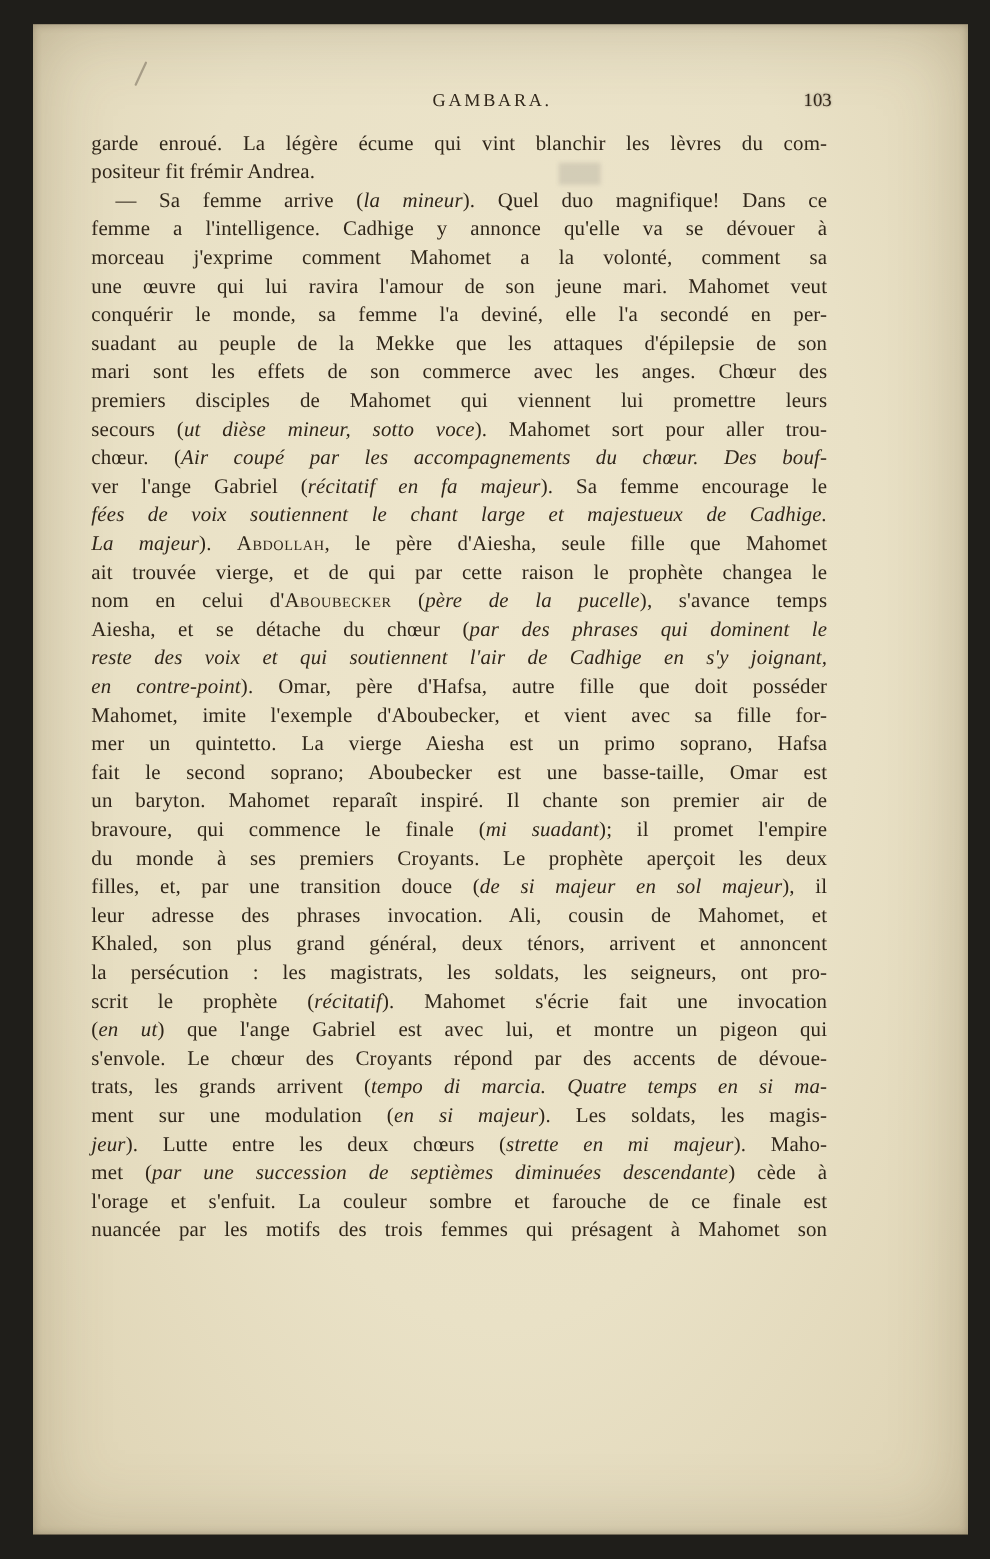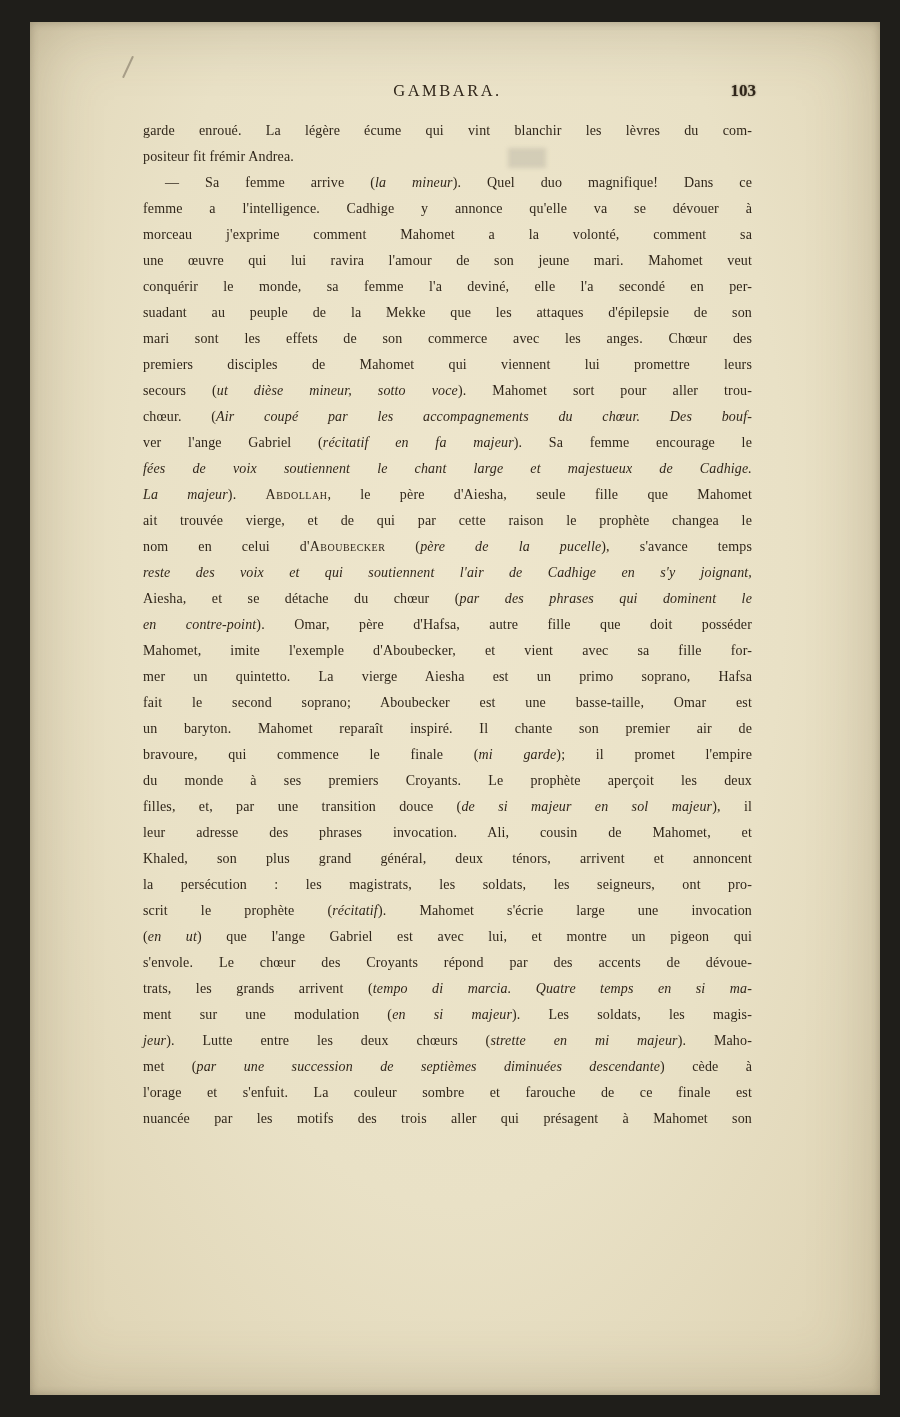--- a/index.html
+++ b/index.html
@@ -46,27 +46,27 @@
   }
   .running-title {
     font-size: 16.5px;
     letter-spacing: 2.5px;
     color: var(--ink);
   }
   .page-number {
     position: absolute;
     right: -4px; top: 0;
     font-size: 17px;
-    font-weight: bold;
+    font-weight: normal;
     text-shadow: 0 0 2px rgba(45, 33, 20, 0.5);
     text-align: center;
   }
   .text-block {
-    margin: 0 128px 0 113px;
-    font-size: 14px;
+    margin: 0 128px 0 53px;
+    font-size: 19px;
     line-height: 26px;
     letter-spacing: 0.15px;
   }
   .line {
     text-align: justify;
     text-align-last: justify;
   }
   .line.nojust {
     text-align: left;
     text-align-last: left;
@@ -98,36 +98,36 @@
       <div class="line"><span class="n">suadant au peuple de la Mekke que les attaques d'épilepsie de son</span></div>
       <div class="line"><span class="n">mari sont les effets de son commerce avec les anges. Chœur des</span></div>
       <div class="line"><span class="n">premiers disciples de Mahomet qui viennent lui promettre leurs</span></div>
       <div class="line"><span class="n">secours (</span><span class="i">ut dièse mineur, sotto voce</span><span class="n">). Mahomet sort pour aller trou-</span></div>
       <div class="line"><span class="n">chœur. (</span><span class="i">Air coupé par les accompagnements du chœur. Des bouf-</span></div>
       <div class="line"><span class="n">ver l'ange Gabriel (</span><span class="i">récitatif en fa majeur</span><span class="n">). Sa femme encourage le</span></div>
       <div class="line"><span class="i">fées de voix soutiennent le chant large et majestueux de Cadhige.</span></div>
       <div class="line"><span class="i">La majeur</span><span class="n">). </span><span class="sc">Abdollah</span><span class="n">, le père d'Aiesha, seule fille que Mahomet</span></div>
       <div class="line"><span class="n">ait trouvée vierge, et de qui par cette raison le prophète changea le</span></div>
       <div class="line"><span class="n">nom en celui d'</span><span class="sc">Aboubecker</span><span class="n"> (</span><span class="i">père de la pucelle</span><span class="n">), s'avance temps</span></div>
+      <div class="line"><span class="n">Aiesha, et se détache du chœur (</span><span class="i">par des phrases qui dominent le</span></div>
       <div class="line"><span class="i">reste des voix et qui soutiennent l'air de Cadhige en s'y joignant,</span></div>
-      <div class="line"><span class="n">Aiesha, et se détache du chœur (</span><span class="i">par des phrases qui dominent le</span></div>
       <div class="line"><span class="i">en contre-point</span><span class="n">). Omar, père d'Hafsa, autre fille que doit posséder</span></div>
       <div class="line"><span class="n">Mahomet, imite l'exemple d'Aboubecker, et vient avec sa fille for-</span></div>
       <div class="line"><span class="n">mer un quintetto. La vierge Aiesha est un primo soprano, Hafsa</span></div>
       <div class="line"><span class="n">fait le second soprano; Aboubecker est une basse-taille, Omar est</span></div>
       <div class="line"><span class="n">un baryton. Mahomet reparaît inspiré. Il chante son premier air de</span></div>
-      <div class="line"><span class="n">bravoure, qui commence le finale (</span><span class="i">mi garde</span><span class="n">); il promet l'empire</span></div>
+      <div class="line"><span class="n">bravoure, qui commence le finale (</span><span class="i">mi suadant</span><span class="n">); il promet l'empire</span></div>
       <div class="line"><span class="n">du monde à ses premiers Croyants. Le prophète aperçoit les deux</span></div>
       <div class="line"><span class="n">filles, et, par une transition douce (</span><span class="i">de si majeur en sol majeur</span><span class="n">), il</span></div>
       <div class="line"><span class="n">leur adresse des phrases invocation. Ali, cousin de Mahomet, et</span></div>
       <div class="line"><span class="n">Khaled, son plus grand général, deux ténors, arrivent et annoncent</span></div>
       <div class="line"><span class="n">la persécution : les magistrats, les soldats, les seigneurs, ont pro-</span></div>
-      <div class="line"><span class="n">scrit le prophète (</span><span class="i">récitatif</span><span class="n">). Mahomet s'écrie large une invocation</span></div>
+      <div class="line"><span class="n">scrit le prophète (</span><span class="i">récitatif</span><span class="n">). Mahomet s'écrie fait une invocation</span></div>
       <div class="line"><span class="n">(</span><span class="i">en ut</span><span class="n">) que l'ange Gabriel est avec lui, et montre un pigeon qui</span></div>
       <div class="line"><span class="n">s'envole. Le chœur des Croyants répond par des accents de dévoue-</span></div>
       <div class="line"><span class="n">trats, les grands arrivent (</span><span class="i">tempo di marcia. Quatre temps en si ma-</span></div>
       <div class="line"><span class="n">ment sur une modulation (</span><span class="i">en si majeur</span><span class="n">). Les soldats, les magis-</span></div>
       <div class="line"><span class="i">jeur</span><span class="n">). Lutte entre les deux chœurs (</span><span class="i">strette en mi majeur</span><span class="n">). Maho-</span></div>
       <div class="line"><span class="n">met (</span><span class="i">par une succession de septièmes diminuées descendante</span><span class="n">) cède à</span></div>
       <div class="line"><span class="n">l'orage et s'enfuit. La couleur sombre et farouche de ce finale est</span></div>
-      <div class="line"><span class="n">nuancée par les motifs des trois aller qui présagent à Mahomet son</span></div>
+      <div class="line"><span class="n">nuancée par les motifs des trois femmes qui présagent à Mahomet son</span></div>
     </div>
 </div>
 
 </body></html>

